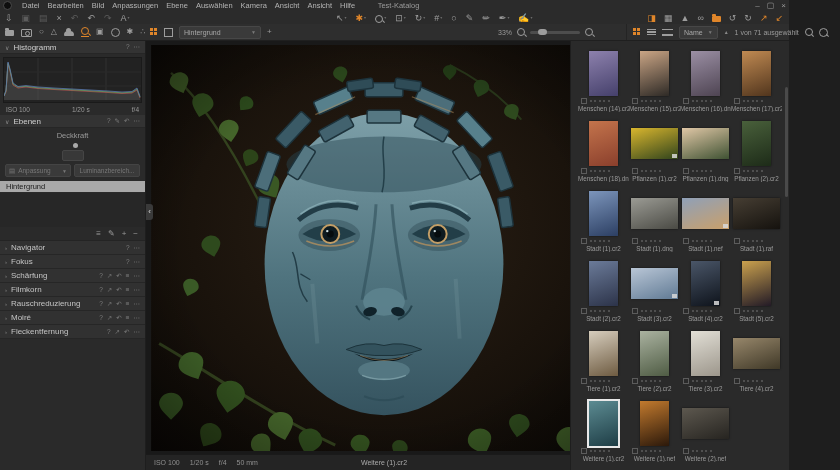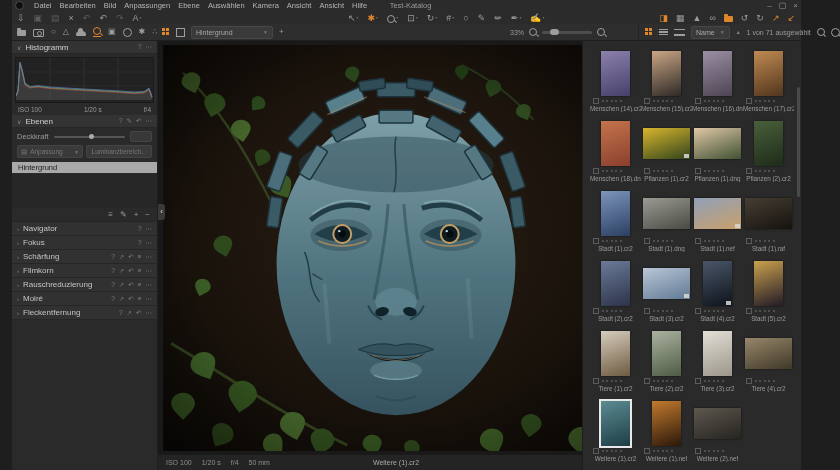--- a/index.html
+++ b/index.html
@@ -1,17 +1,17 @@
 <!DOCTYPE html>
 <html><head>
 <meta charset="utf-8">
 <style>
   html,body{margin:0;padding:0;background:#1e1e1e;}
   body{width:840px;height:470px;overflow:hidden;font-family:"Liberation Sans",sans-serif;color:#c4c4c4;}
-  .app{position:relative;width:789px;height:470px;background:#2b2b2b;margin-left:12px;}
+  .app{position:relative;width:789px;height:470px;background:#2b2b2b;}
   
   .menubar{position:absolute;top:0;left:0;right:0;height:11px;background:#2b2b2b;display:flex;align-items:center;font-size:7.5px;color:#b4b4b4;z-index:5;}
   .applogo{width:7px;height:7px;border-radius:50%;background:#0e0e0e;border:1px solid #4a4a4a;margin:0 6px 0 3px;}
   .menu-item{padding:0 4px;cursor:default;}
   .win-title{position:absolute;left:8px;right:0;text-align:center;font-size:7.5px;color:#9a9a9a;pointer-events:none;}
   .winbtns{position:absolute;top:1px;right:3px;display:flex;gap:7px;font-size:8px;color:#9a9a9a;z-index:9;}
   .winbtns span{cursor:default;}
   
   .toolbar1{position:absolute;top:11px;left:0;right:0;height:13px;background:#2b2b2b;display:flex;align-items:center;font-size:9px;}
   .tb-group{display:flex;align-items:center;gap:9px;}
@@ -51,21 +51,21 @@
   .i-list b{height:1.4px;background:currentColor;}
   .i-sq{width:7px;height:7px;border:1px solid currentColor;display:inline-block;}
   
   .left-panel{position:absolute;top:41px;left:0;width:145px;bottom:0;background:#2a2a2a;border-right:1px solid #1e1e1e;}
   .phead{height:12px;background:#333333;display:flex;align-items:center;padding:0 5px;font-size:8px;color:#cfcfcf;border-bottom:1px solid #262626;}
   .phead .chev{color:#8a8a8a;font-size:6px;margin-right:4px;}
   .phead .plabel{flex:1;white-space:nowrap;overflow:hidden;}
   .picons{display:flex;gap:4px;color:#7d7d7d;font-size:6.5px;}
   .hist-box{margin:3px;height:44px;background:#222;border:1px solid #1a1a1a;}
   .exif-row{display:flex;justify-content:space-between;padding:0 6px 2px 6px;font-size:6.5px;color:#9a9a9a;}
-  .opacity-row{display:flex;align-items:center;gap:5px;padding:3px 5px;font-size:7.5px;color:#9a9a9a;}
+  .opacity-row{display:flex;align-items:center;gap:5px;padding:3px 5px;font-size:7.5px;color:#9a9a9a;flex-direction:column;}
   .sl-track{flex:1;height:2px;background:#555;border-radius:1px;position:relative;}
   .sl-thumb{position:absolute;left:50%;top:-2px;width:5px;height:5px;border-radius:50%;background:#aaa;}
   .val-box{width:20px;height:9px;background:#383838;border:1px solid #454545;border-radius:2px;}
   .dd-row{display:flex;gap:3px;padding:0 5px 3px 5px;}
   .dd-btn{flex:1;height:11px;background:#3a3a3a;border:1px solid #444;border-radius:2px;color:#777;font-size:6.5px;display:flex;align-items:center;padding:0 3px;white-space:nowrap;overflow:hidden;}
   .dd-btn .chev{margin-left:auto;font-size:5px;}
   .layer-row{height:11px;background:#a9a9a9;color:#1a1a1a;font-size:7.5px;display:flex;align-items:center;padding-left:6px;margin:1px 0;}
   .layer-empty{height:34px;background:#272727;}
   .layer-tools{height:13px;display:flex;justify-content:flex-end;align-items:center;gap:7px;padding-right:7px;color:#9a9a9a;font-size:8px;border-bottom:1px solid #242424;}
   .cpanel{height:13px;background:#313131;display:flex;align-items:center;padding:0 5px;font-size:8px;color:#c4c4c4;border-bottom:1px solid #262626;}

